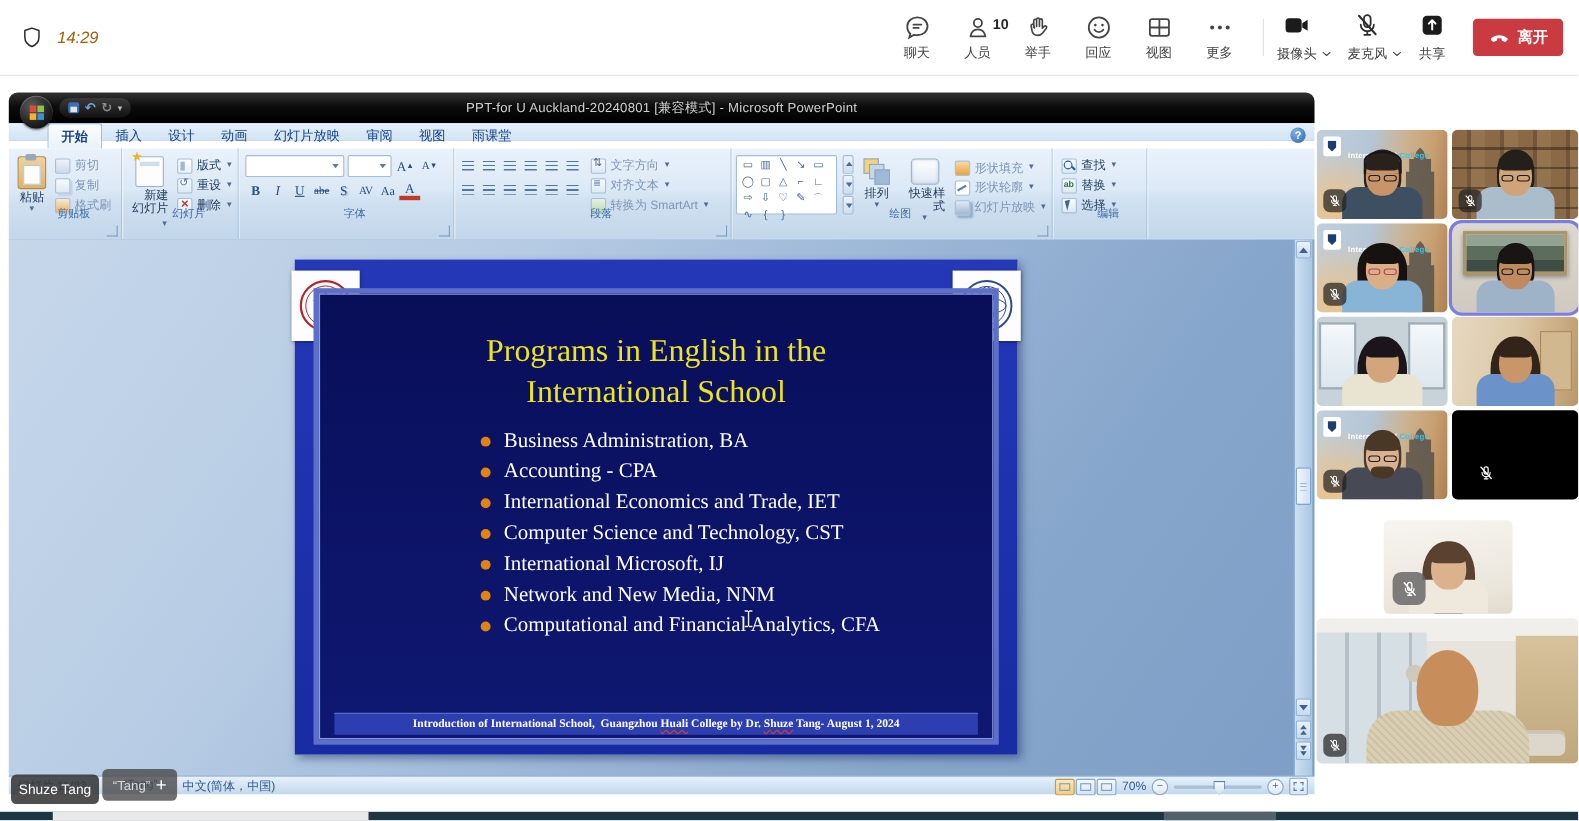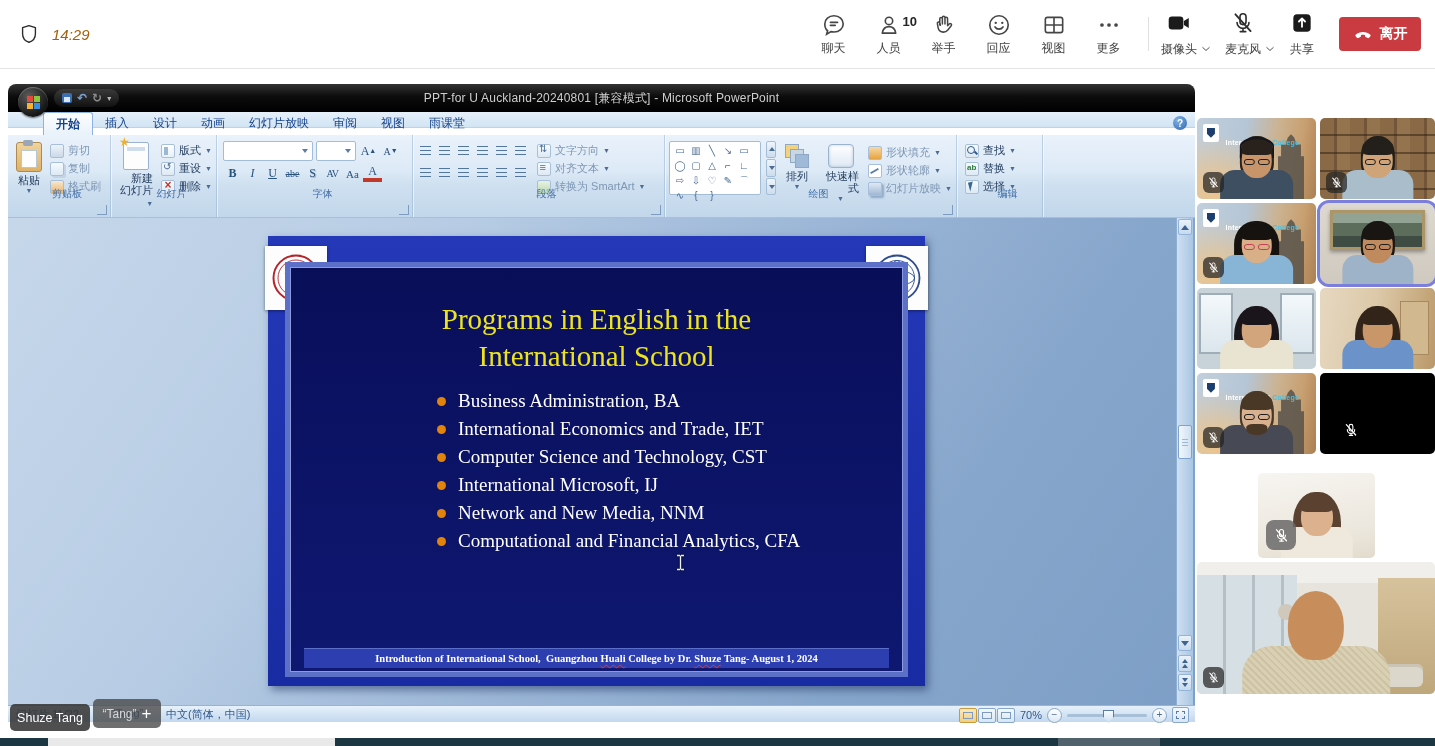--- a/index.html
+++ b/index.html
@@ -590,20 +590,21 @@
             <rect x="33.5" y="25" width="3" height="12" fill="#2c4c8e"></rect>
           </svg>
         </div>
         <div class="slide-inner">
           <div class="slide-title">
             <div>Programs in English in the</div>
             <div>International School</div>
           </div>
           <ul class="slide-bullets" id="slide-bullets">
               <li style="--b: #e2830e;">Business Administration, BA</li>
+              <li style="--b: #e2830e;">Accounting - CPA</li>
               <li style="--b: #e2830e;">International Economics and Trade, IET</li>
               <li style="--b: #e2830e;">Computer Science and Technology, CST</li>
               <li style="--b: #e2830e;">International Microsoft, IJ</li>
               <li style="--b: #e2830e;">Network and New Media, NNM</li>
               <li style="--b: #e2830e;">Computational and Financial Analytics, CFA</li>
             </ul>
           <div class="slide-footer" id="slide-footer"><span>Introduction of International School,  Guangzhou </span><span class="wavy">Huali</span><span> College by Dr. </span><span class="wavy">Shuze</span><span> Tang- August 1, 2024</span></div>
         </div>
         <span class="ibeam">
           <svg width="9" height="17">

